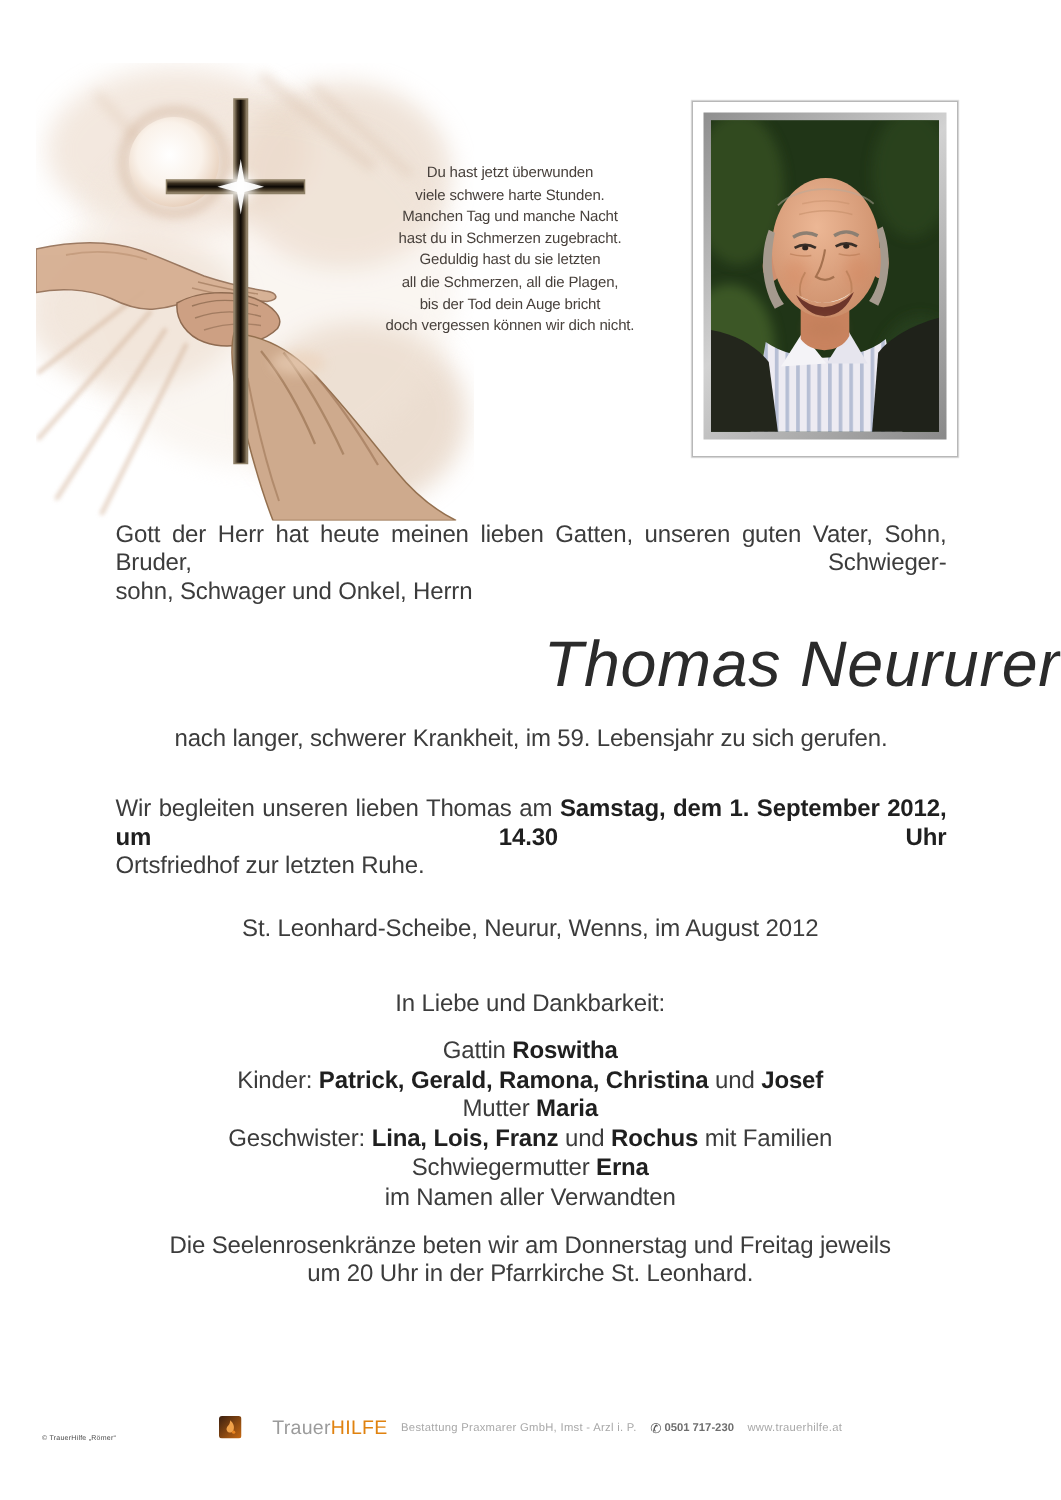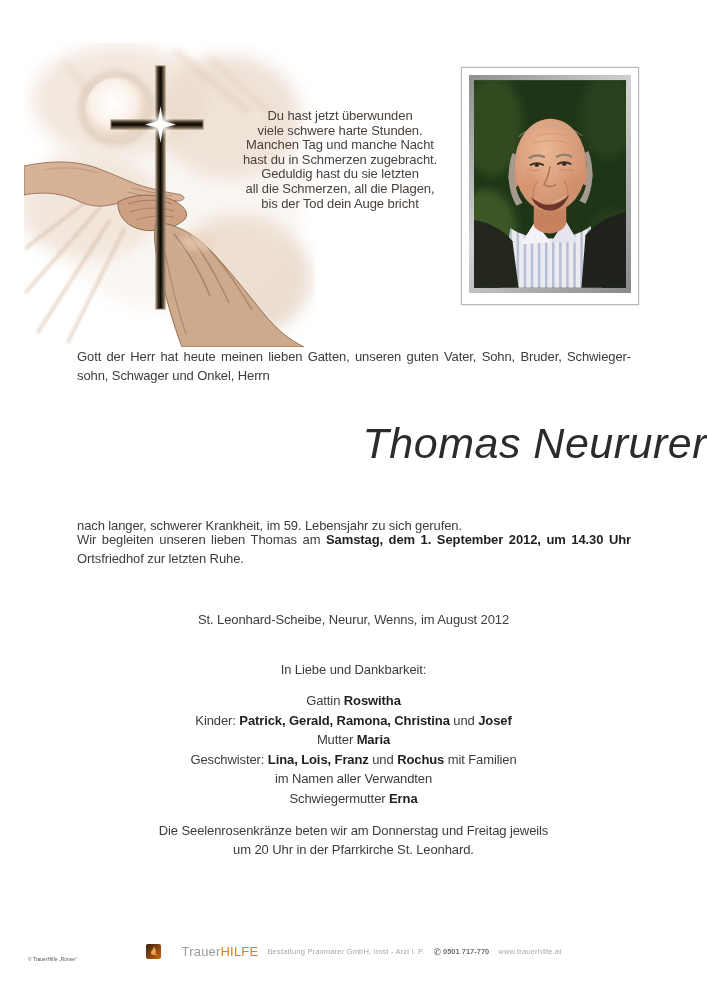--- a/index.html
+++ b/index.html
@@ -5,35 +5,35 @@
   html,body{margin:0;padding:0;background:#ffffff;}
   .page{
     position:relative;width:707px;height:1000px;background:#ffffff;overflow:hidden;
     font-family:"Liberation Sans",sans-serif;color:#3e3e3e;margin:0 auto;
   }
   .abs{position:absolute;}
   
   .artwork{left:24px;top:42px;width:292px;height:305px;}
   
   .poem{left:208px;top:109px;width:264px;text-align:center;
-        font-size:13px;line-height:14.6px;color:#48413c;letter-spacing:-0.1px;}
+        font-size:10px;line-height:14.6px;color:#48413c;letter-spacing:-0.1px;}
   
   .photo-frame{left:461px;top:67px;width:162px;height:222px;background:#ffffff;
                border:1px solid #b8b8b8;padding:7px;box-shadow:0 0 0 0.5px #e4e4e4;}
   .photo-bezel{width:152px;height:208px;padding:5px;
                background:linear-gradient(135deg,#8e8e8e 0%,#d2d2d2 45%,#898989 100%);}
   .photo-bezel svg{display:block;}
   
-  .bodytext{font-size:13px;line-height:19px;letter-spacing:-0.1px;color:#3c3c3c;}
+  .bodytext{font-size:16px;line-height:19px;letter-spacing:-0.1px;color:#3c3c3c;}
   .jline{text-align:justify;text-align-last:justify;}
   b{font-weight:700;color:#1f1f1f;margin-top:12px;}
   .intro{left:77px;top:347px;width:554px;}
   .deceased-name{left:0;top:419px;width:707px;text-align:right;
         font-style:italic;font-weight:400;font-size:43px;color:#2b2b2b;letter-spacing:0.5px;}
-  .death-line{left:77px;top:516px;width:554px;}
+  .death-line{left:77px;top:483px;width:554px;text-align:center;}
   .funeral{left:77px;top:530px;width:554px;}
   .centerline{left:0;width:707px;text-align:center;}
   .dateline{top:610px;}
   .gratitude{top:660px;}
   .family{left:0;top:691px;width:707px;text-align:center;}
   .family>div{line-height:19.5px;}
   .rosary{top:821px;}
   
   .footer{left:0;top:944px;width:707px;display:flex;justify-content:center;
           align-items:center;gap:9px;}
@@ -135,20 +135,21 @@
   </svg>
 
   <div class="abs poem">
       <div>Du hast jetzt überwunden</div>
       <div>viele schwere harte Stunden.</div>
       <div>Manchen Tag und manche Nacht</div>
       <div>hast du in Schmerzen zugebracht.</div>
       <div>Geduldig hast du sie letzten</div>
       <div>all die Schmerzen, all die Plagen,</div>
       <div>bis der Tod dein Auge bricht</div>
+      <div>doch vergessen können wir dich nicht.</div>
     </div>
 
   <div class="abs photo-frame">
     <div class="photo-bezel">
       <svg width="152" height="208" viewBox="0 0 150 205">
         <defs>
           <radialGradient id="skinG" cx="0.42" cy="0.35" r="0.75">
             <stop offset="0" stop-color="#ecb795"></stop>
               <stop offset="1" stop-color="#c98a66"></stop>
           </radialGradient>
@@ -229,22 +230,22 @@
 
   <div class="abs centerline dateline bodytext">St. Leonhard-Scheibe, Neurur, Wenns, im August 2012</div>
 
   <div class="abs centerline gratitude bodytext">In Liebe und Dankbarkeit:</div>
 
   <div class="abs family bodytext">
     <div><span>Gattin </span><b>Roswitha</b></div>
     <div><span>Kinder: </span><b>Patrick, Gerald, Ramona, Christina</b><span> und </span><b>Josef</b></div>
     <div><span>Mutter </span><b>Maria</b></div>
     <div><span>Geschwister: </span><b>Lina, Lois, Franz</b><span> und </span><b>Rochus</b><span> mit Familien</span></div>
+    <div><span>Schwiegermutter </span><b>Erna</b></div>
     <div><span>im Namen aller Verwandten</span></div>
-    <div><span>Schwiegermutter </span><b>Erna</b></div>
   </div>
 
   <div class="abs centerline rosary bodytext">
     <div>Die Seelenrosenkränze beten wir am Donnerstag und Freitag jeweils</div>
     <div>um 20 Uhr in der Pfarrkirche St. Leonhard.</div>
   </div>
 
   <div class="abs footer">
     <span class="brand">
       <svg width="15" height="15" viewBox="0 0 15 15">
@@ -258,20 +259,20 @@
         <path d="M7.5,2.8 C9.6,4.8 10.6,7 9.6,9.6 C8.9,11.2 6.4,11.6 5.4,10 C4.6,8.7 5.1,7.4 6.2,6.3 C7,5.5 7.4,4.3 7.5,2.8 Z" fill="#f0a24a"></path>
         <circle cx="9.8" cy="10.8" r="1.1" fill="#e88420"></circle>
       </svg>
       <span>
         <span class="gray">Trauer</span><span class="orange">HILFE</span>
       </span>
     </span>
     <span class="foot-small">Bestattung Praxmarer GmbH, Imst - Arzl i. P.</span>
     <span class="foot-phone">
       <span class="glyph">✆</span>
-      <span>0501 717-770</span>
+      <span>0501 717-230</span>
     </span>
     <span class="foot-small">www.trauerhilfe.at</span>
   </div>
 
   <div class="abs copyright">© TrauerHilfe „Römer“</div>
 
 </div>
 
 </body></html>

